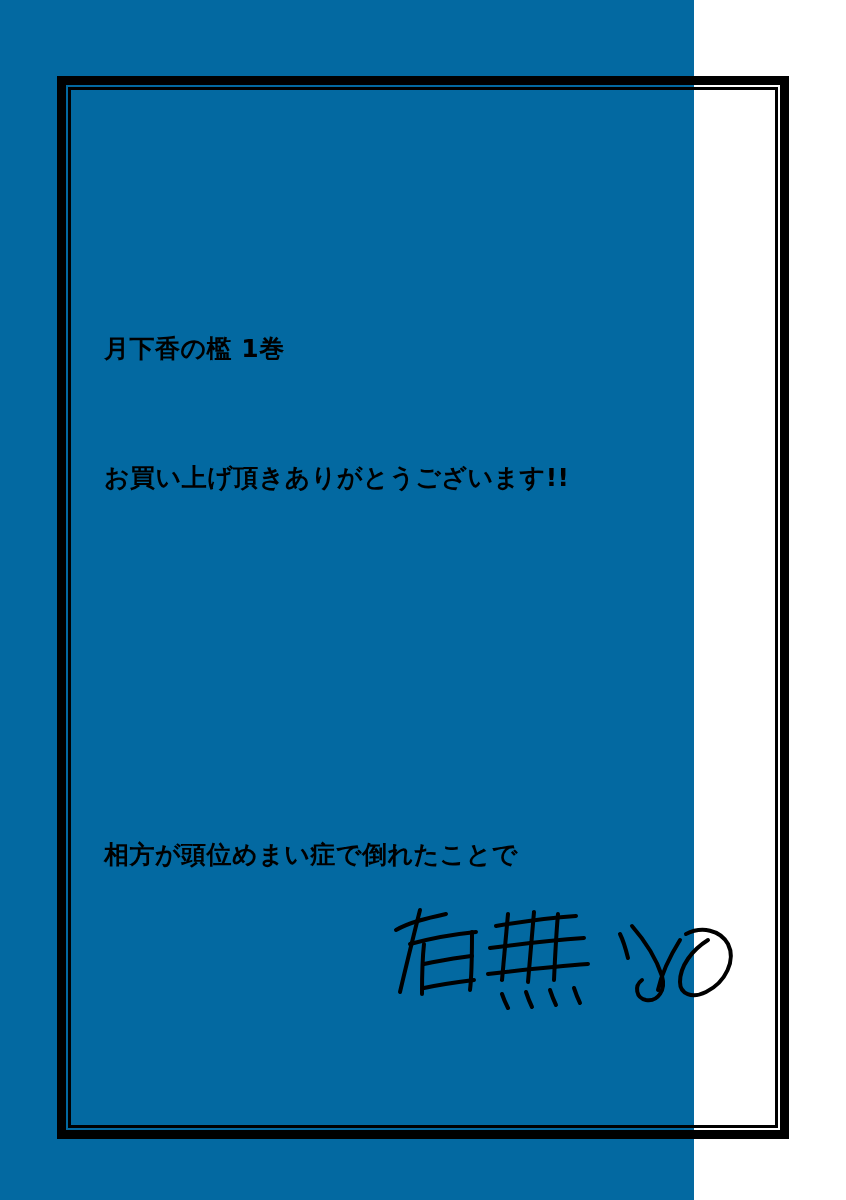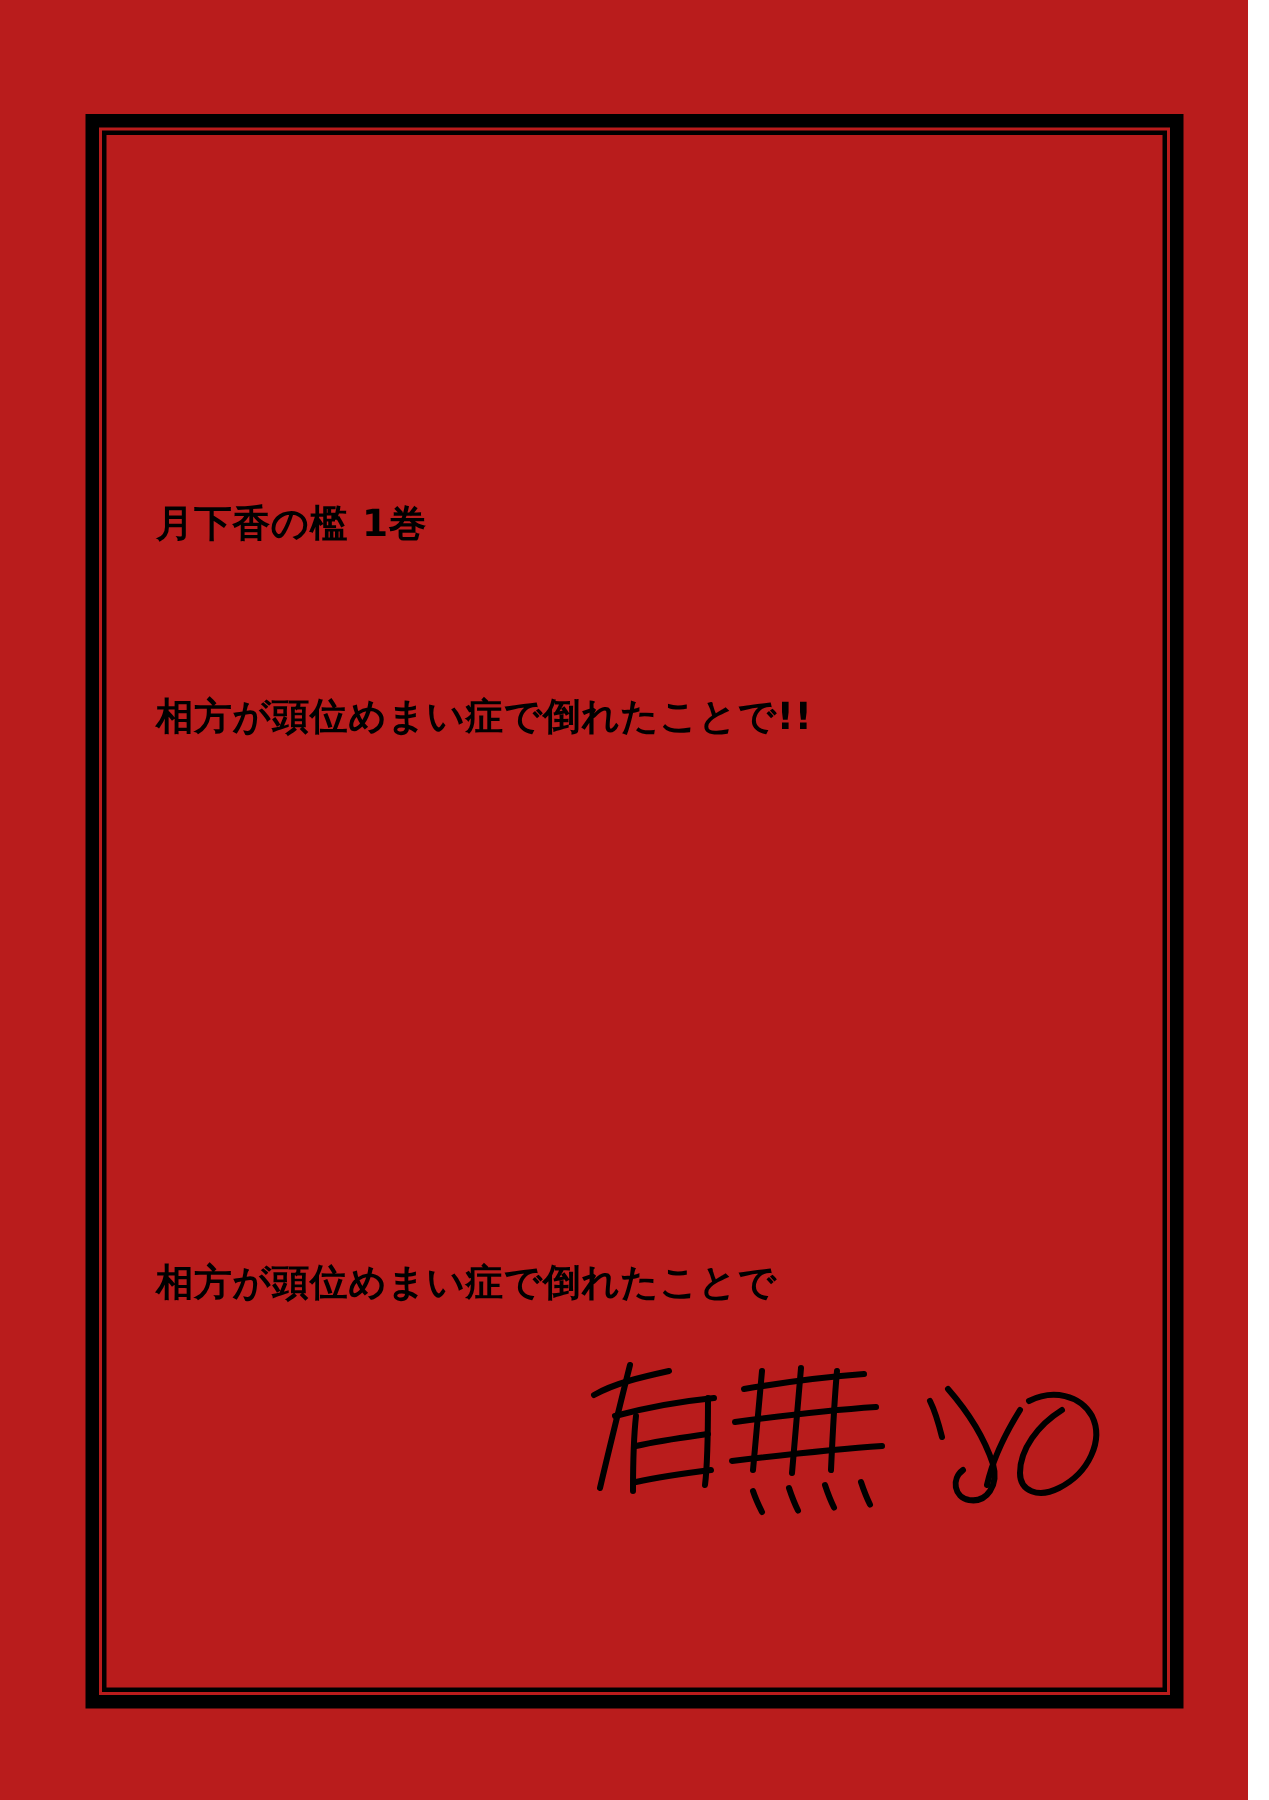--- a/index.html
+++ b/index.html
@@ -8,23 +8,23 @@
   }
   body {
     width: 846px;
     height: 1200px;
     background: #ffffff;
     font-family: "Liberation Sans", sans-serif;
     overflow: hidden;
   }
   .page {
     position: relative;
-    width: 832px;
+    width: 694px;
     height: 1200px;
-    background: #b91c1c;
+    background: #0369a1;
   }
   
   .frame-outer {
     position: absolute;
     left: 57px;
     top: 76px;
     width: 732px;
     height: 1063px;
     border: 9px solid #000000;
     box-sizing: border-box;
@@ -84,21 +84,21 @@
 
   <div class="frame-outer"></div>
   <div class="frame-inner"></div>
 
   <div class="content">
 
     <div class="afterword-text">
 
       <p class="para">
         <span class="line">月下香の檻 1巻</span>
-        <span class="line">相方が頭位めまい症で倒れたことで!!</span>
+        <span class="line">お買い上げ頂きありがとうございます!!</span>
       </p>
 
       <p class="para">
         <span class="line">相方が頭位めまい症で倒れたことで</span>
         
       </p>
 
       
 
       

